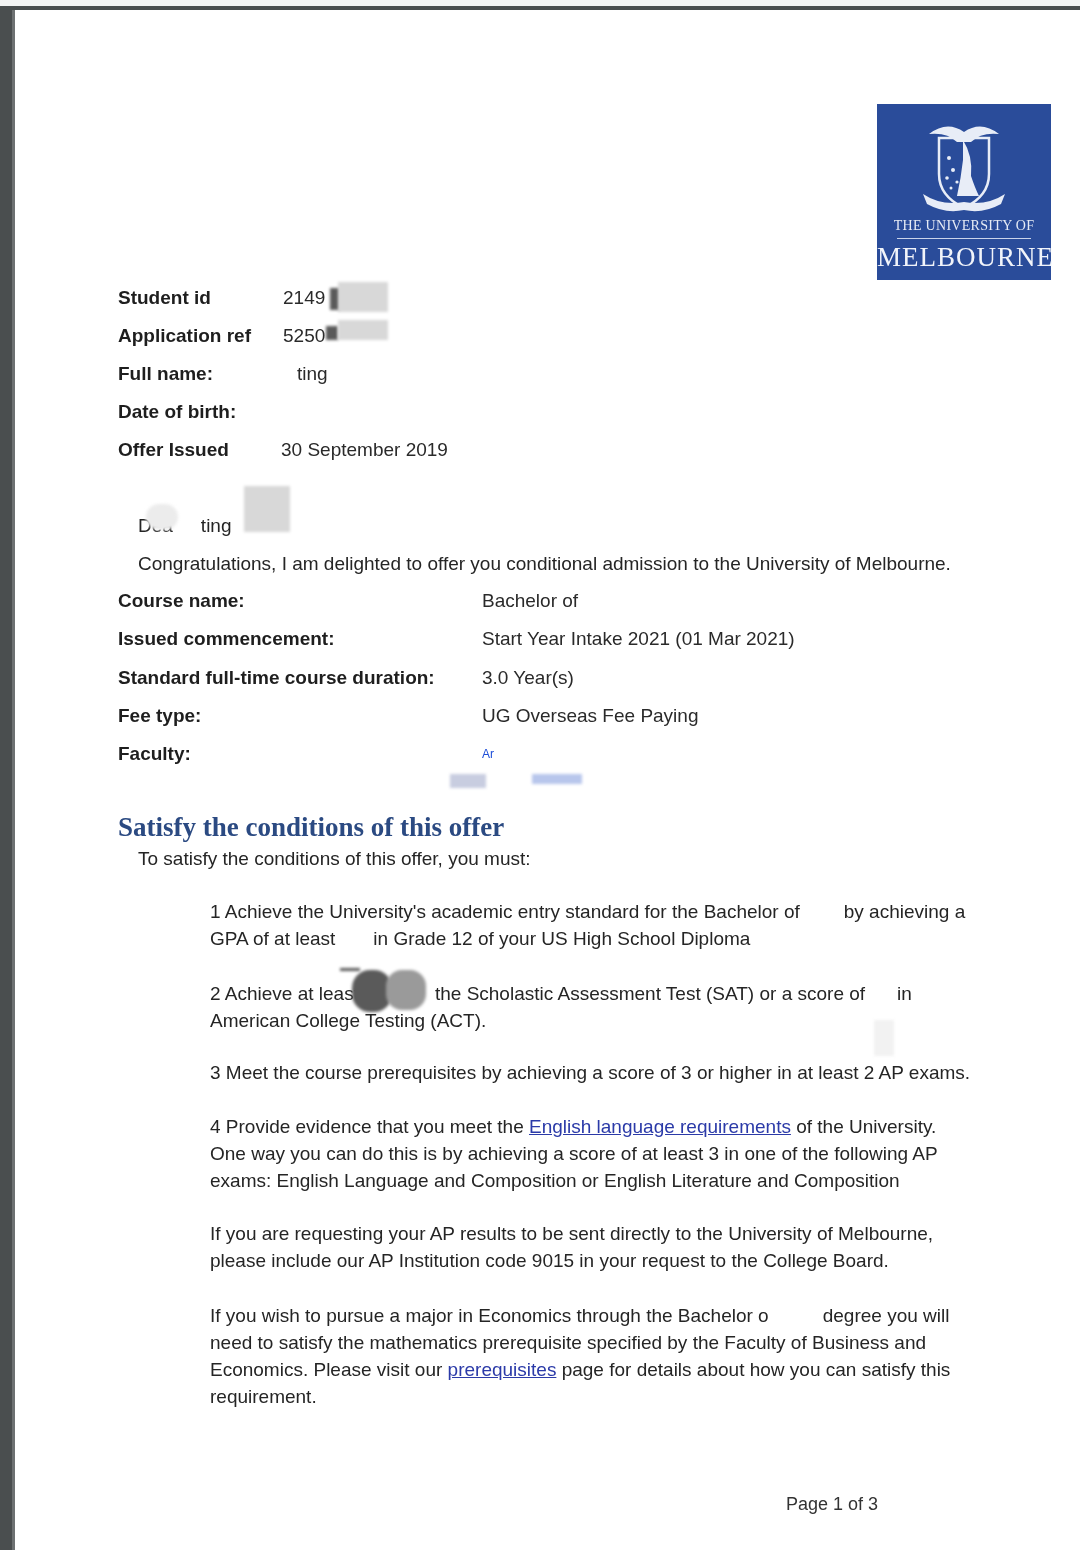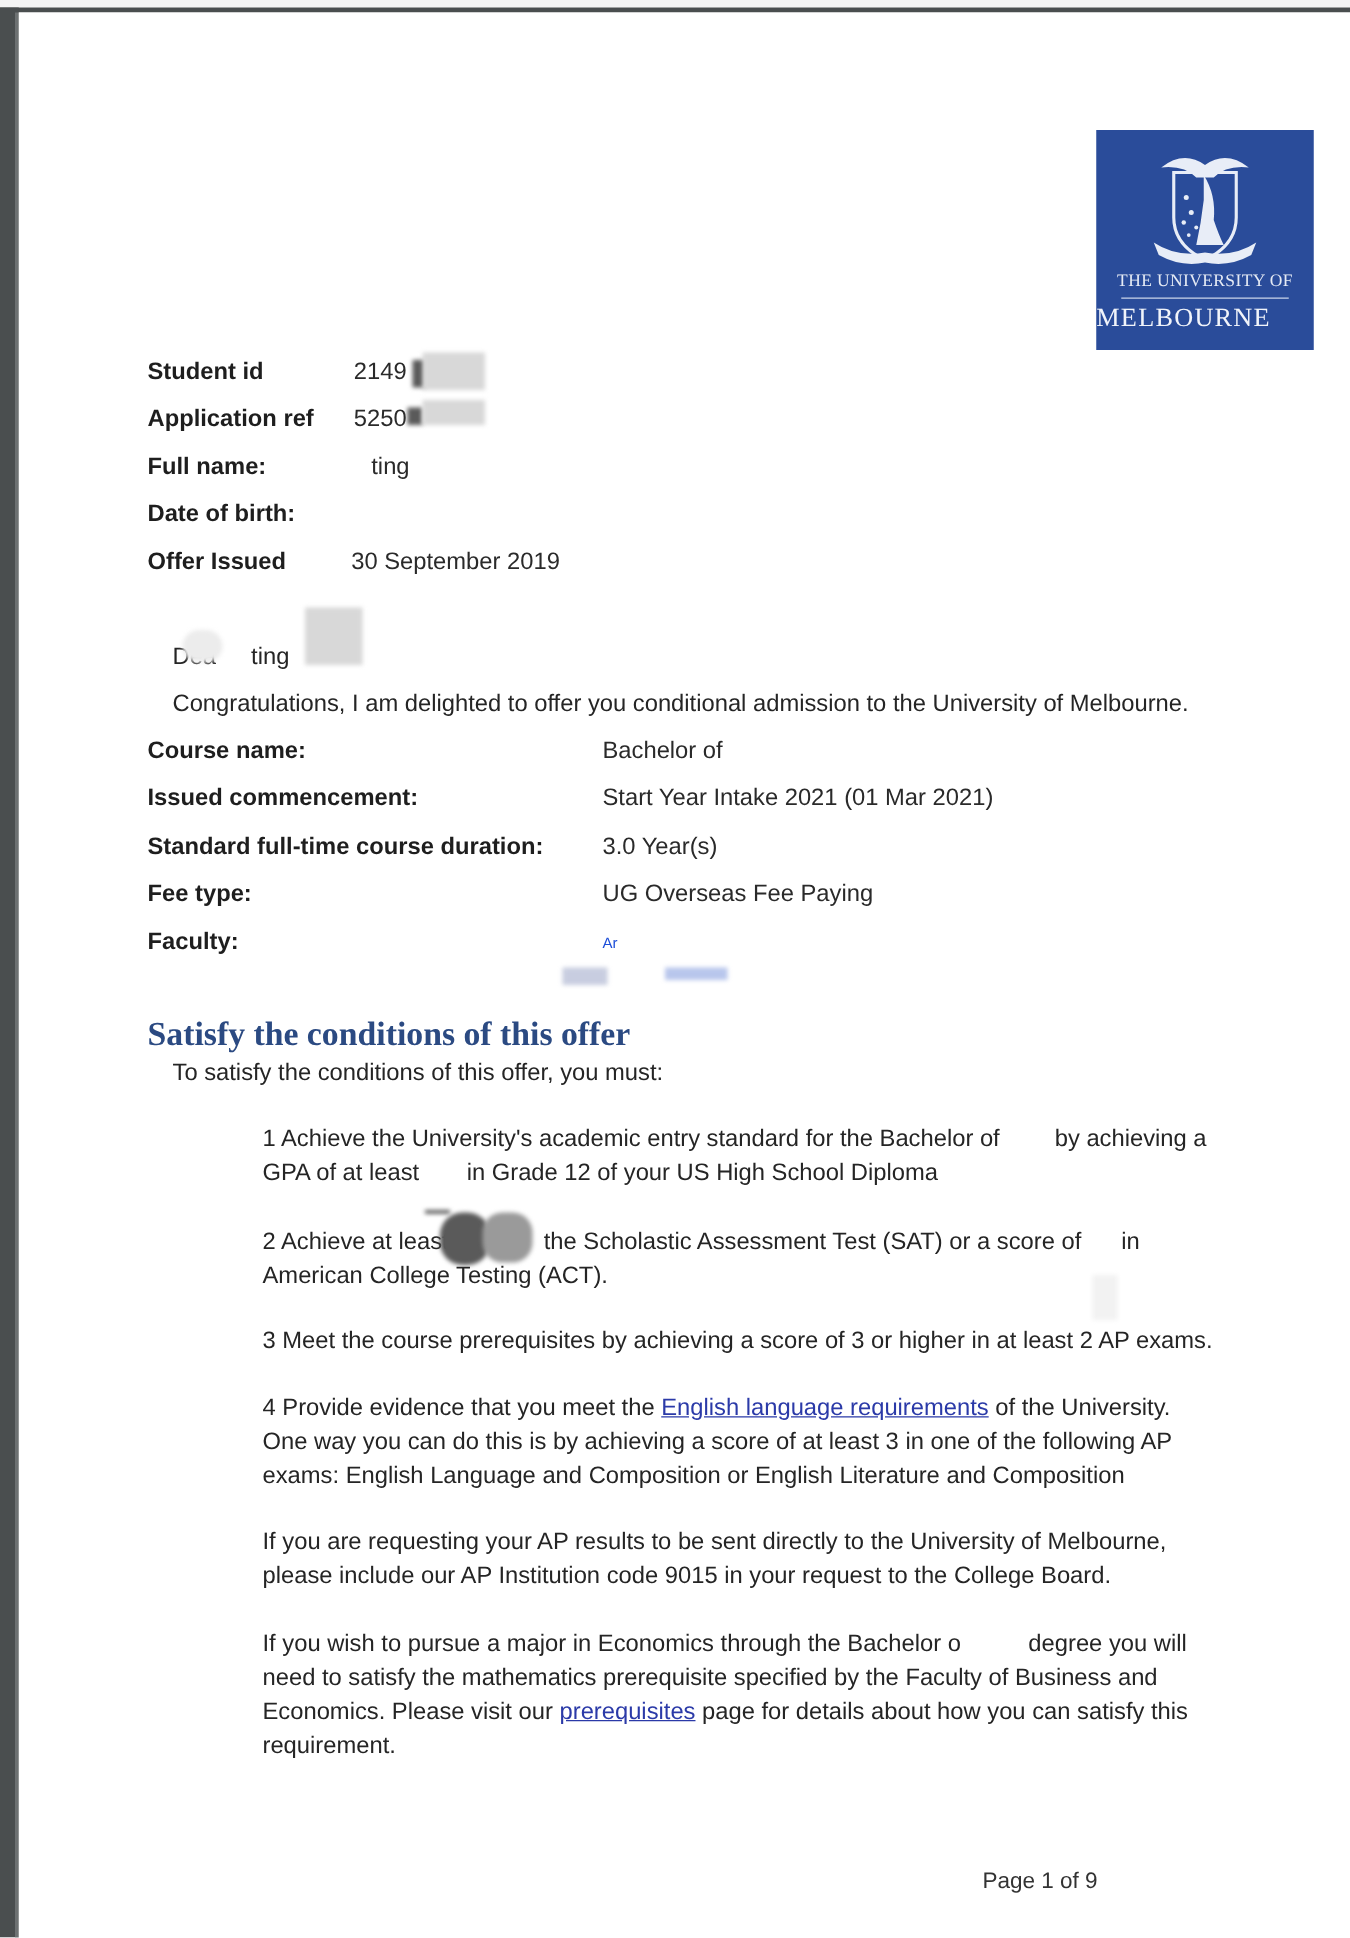--- a/index.html
+++ b/index.html
@@ -17,22 +17,22 @@
 
     .logo { position: absolute; left: 877px; top: 104px; width: 174px; height: 176px; background: #2a4c9a; }
     .logo svg { position: absolute; left: 44px; top: 12px; }
     .logo .uni-of {
       position: absolute; left: 0; right: 0; top: 114px; text-align: center;
       font-family: "Liberation Serif", "DejaVu Serif", serif; font-size: 14px; color: #e6ebf5;
       letter-spacing: 0.3px;
     }
     .logo .rule { position: absolute; left: 20px; right: 20px; top: 134px; height: 1px; background: #c9d3ea; }
     .logo .melb {
-      position: absolute; left: 0; right: 0; top: 138px; text-align: left;
-      font-family: "Liberation Serif", "DejaVu Serif", serif; font-size: 21px; color: #f1f4fa;
+      position: absolute; left: 0; right: 0; top: 138px; text-align: center;
+      font-family: "Liberation Serif", "DejaVu Serif", serif; font-size: 27px; color: #f1f4fa;
       letter-spacing: 1px;
     }
 
     .kv { position: absolute; font-size: 19px; line-height: 24px; }
     .kv .k { position: absolute; left: 0; font-weight: bold; color: #1e1e1e; white-space: nowrap; }
     .kv .v { position: absolute; color: #2a2a2a; white-space: nowrap; }
 
     .redact { position: absolute; background: #d8d8d8; filter: blur(1.5px); }
     .redact.dark { background: #5a5a5a; }
     .redact.light { background: #ececec; }
@@ -169,13 +169,13 @@
   <span>If you wish to pursue a major in Economics through the Bachelor o</span><span style="display:inline-block; width:54px;"></span><span>degree you will</span>
 </div>
 <div class="text" style="left:190px; top:1329px;">need to satisfy the mathematics prerequisite specified by the Faculty of Business and</div>
 <div class="text" style="left:190px; top:1356px;">
   <span>Economics. Please visit our</span>
   <a class="link" href="#">prerequisites</a>
   <span>page for details about how you can satisfy this</span>
 </div>
 <div class="text" style="left:190px; top:1383px;">requirement.</div>
 
-<div class="page-num">Page 1 of 9</div>
+<div class="page-num">Page 1 of 3</div>
 
 </body></html>

